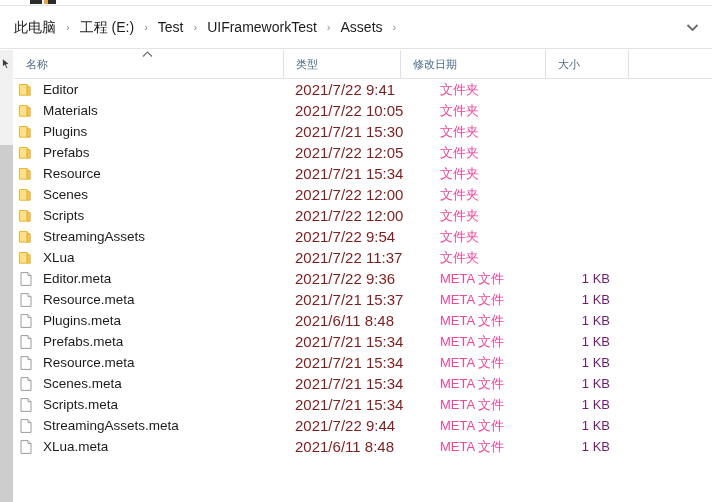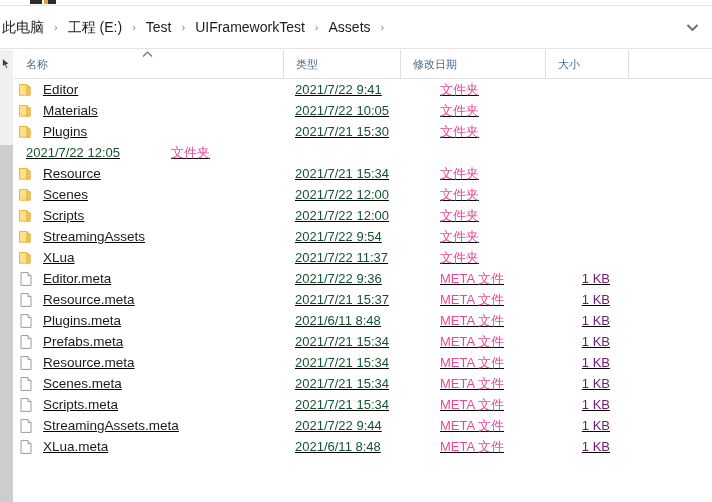--- a/index.html
+++ b/index.html
@@ -53,21 +53,21 @@
     background: #ffffff;
     border-top: 1px solid #e4e4e4;
     border-bottom: 1px solid #e4e4e4;
     display: flex;
     align-items: center;
   }
   .breadcrumb {
     display: flex;
     align-items: center;
     height: 100%;
-    padding-left: 4px;
+    padding-left: 16px;
     flex: 1;
     overflow: hidden;
     white-space: nowrap;
   }
   .crumb {
     font-size: 14px;
     color: #1c1c1c;
     padding: 2px 3px;
     line-height: 20px;
     cursor: default;
@@ -163,32 +163,32 @@
     position: absolute;
     top: 1px;
     left: 128px;
     color: #7d7d7d;
     font-size: 9px;
     line-height: 9px;
   }
   .sort-caret svg { display: block; }
 
   
-  .rows { position: relative; text-decoration: underline; }
+  .rows { position: relative; }
   .row {
     display: flex;
     align-items: center;
     height: 21px;
     font-size: 13.5px;
     color: #1b1b1b;
     cursor: default;
   }
   .cell { flex: none; display: flex; align-items: center; overflow: hidden; white-space: nowrap; }
   .cell-name { width: 269px; padding-left: 4px; }
-  .cell-date { width: 145px; padding-left: 12px; color: #14532d; font-size: 13px; }
+  .cell-date { width: 145px; padding-left: 12px; color: #7f1d1d; font-size: 15px; }
   .cell-type { width: 117px; padding-left: 12px; color: #ec4899; font-size: 13px; }
   .cell-size { width: 83px; padding-right: 18px; justify-content: flex-end; color: #701a75; font-size: 13px; }
 
   .icon-box {
     width: 16px;
     height: 16px;
     margin-right: 9px;
     flex: none;
     display: block;
   }
@@ -296,20 +296,29 @@
                 <path d="M9.2 3.6 L12.2 5.0 V13.2 H9.2 Z" fill="#f4c85a" stroke="#e0a92c" stroke-width="0.9"></path>
               </svg>
             </span>
             <span class="name-text">Plugins</span>
           </div>
           <div class="cell cell-date">2021/7/21 15:30</div>
           <div class="cell cell-type">文件夹</div>
           <div class="cell cell-size"></div>
         </div>
         <div class="row">
+          <div class="cell cell-name">
+            <span class="icon-box">
+              <svg width="16" height="16" viewBox="0 0 16 16">
+                <path d="M1.5 2.5 H9.2 V13.2 H1.5 Z" fill="#ffe08a" stroke="#e8b73a" stroke-width="1"></path>
+                <path d="M9.2 3.6 L12.2 5.0 V13.2 H9.2 Z" fill="#f4c85a" stroke="#e0a92c" stroke-width="0.9"></path>
+              </svg>
+            </span>
+            <span class="name-text">Prefabs</span>
+          </div>
           <div class="cell cell-date">2021/7/22 12:05</div>
           <div class="cell cell-type">文件夹</div>
           <div class="cell cell-size"></div>
         </div>
         <div class="row">
           <div class="cell cell-name">
             <span class="icon-box">
               <svg width="16" height="16" viewBox="0 0 16 16">
                 <path d="M1.5 2.5 H9.2 V13.2 H1.5 Z" fill="#ffe08a" stroke="#e8b73a" stroke-width="1"></path>
                 <path d="M9.2 3.6 L12.2 5.0 V13.2 H9.2 Z" fill="#f4c85a" stroke="#e0a92c" stroke-width="0.9"></path>

